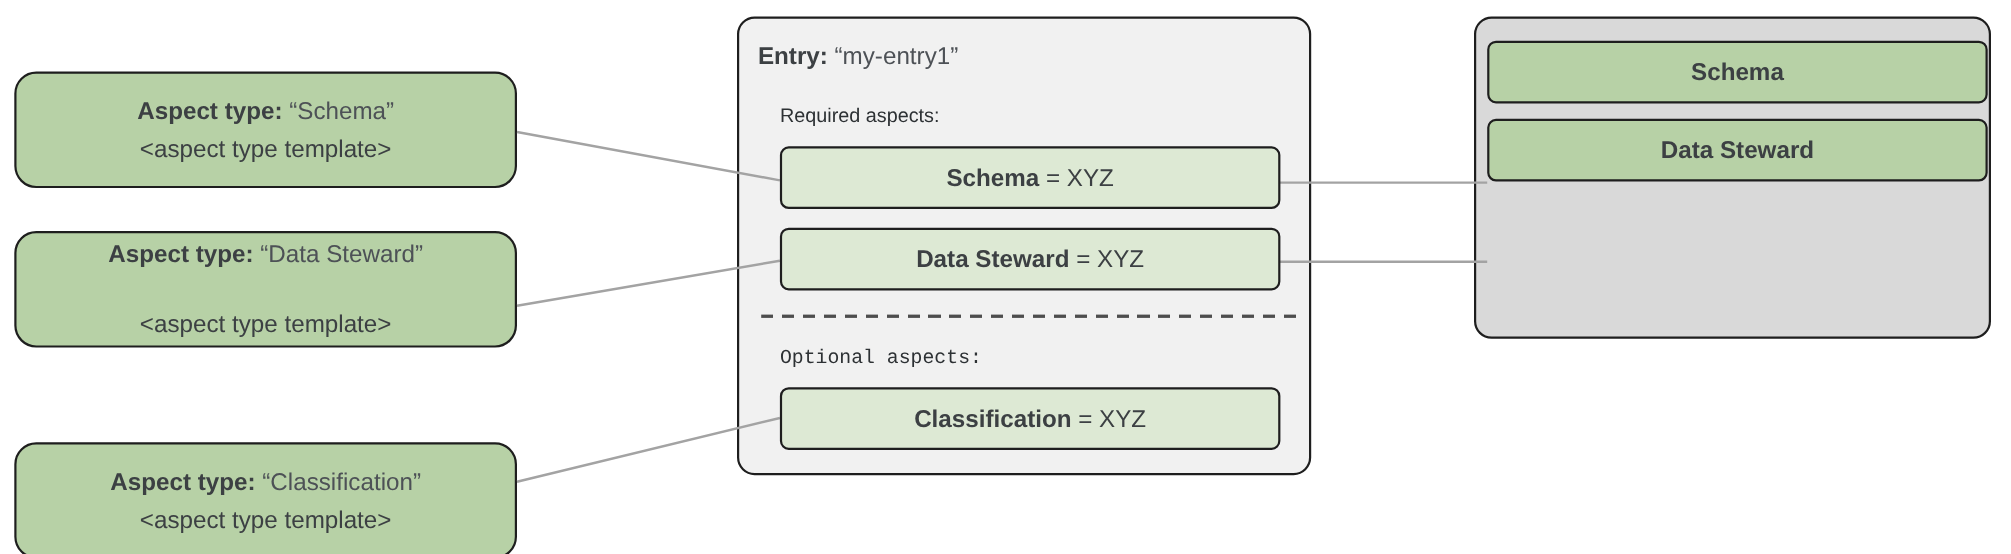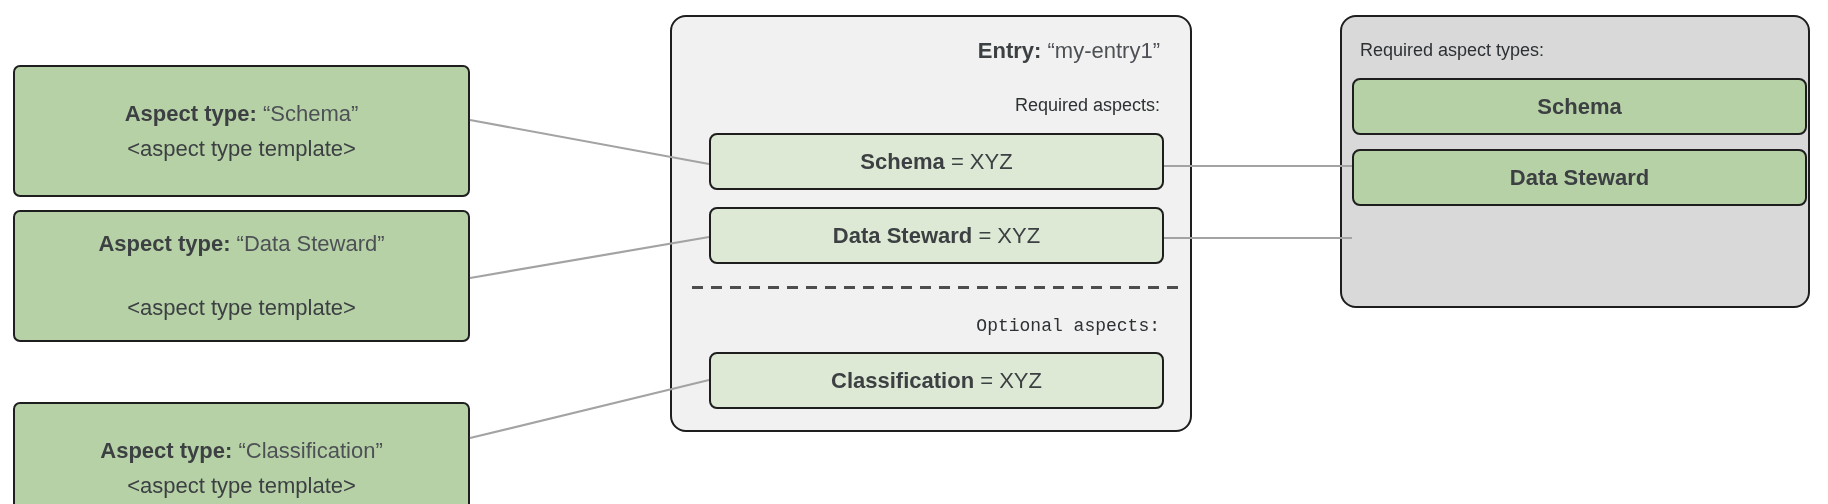--- a/index.html
+++ b/index.html
@@ -28,25 +28,25 @@
   .connectors line {
     stroke: #a3a3a3;
     stroke-width: 2.2;
   }
 
   
   .aspect-type-box {
     position: absolute;
     left: 13px;
     width: 457px;
-    height: 132px;
+    height: 106px;
     box-sizing: border-box;
     background: #b7d1a6;
     border: 2.5px solid #1e1e1e;
-    border-radius: 7px;
+    border-radius: 20px;
     display: flex;
     flex-direction: column;
     align-items: center;
     justify-content: center;
     gap: 11px;
     text-align: center;
     font-size: 22px;
     line-height: 24px;
   }
   .aspect-type-box.pos-0 { top: 65px; }
@@ -60,21 +60,20 @@
     position: absolute;
     left: 670px;
     top: 15px;
     width: 522px;
     height: 417px;
     box-sizing: border-box;
     background: #f1f1f1;
     border: 2.5px solid #1e1e1e;
     border-radius: 16px;
     padding: 21px 30px 0 37px;
-    text-align: right;
   }
   .box-title {
     font-size: 22px;
     line-height: 26px;
     margin-left: -20px;
     margin-bottom: 28px;
   }
   .section-label {
     font-size: 18px;
     line-height: 26px;
@@ -167,21 +166,20 @@
 
     <div class="dashed-divider"></div>
 
     <div class="section-label optional-label">Optional aspects:</div>
 
     <div class="aspect-item"><span class="b">Classification</span>&nbsp;<span>= XYZ</span></div>
   </div>
 
   <div class="entry-type-box">
 
-    <div class="section-label">Required aspect types:</div>
 
     <div class="aspect-type-item">Schema</div>
 
     <div class="aspect-type-item">Data Steward</div>
   </div>
 
   <svg class="connectors" viewBox="0 0 1828 504" xmlns="http://www.w3.org/2000/svg">
     <line x1="470" y1="120" x2="709" y2="164"></line>
     <line x1="470" y1="278" x2="709" y2="237"></line>
     <line x1="470" y1="438" x2="709" y2="380"></line>

